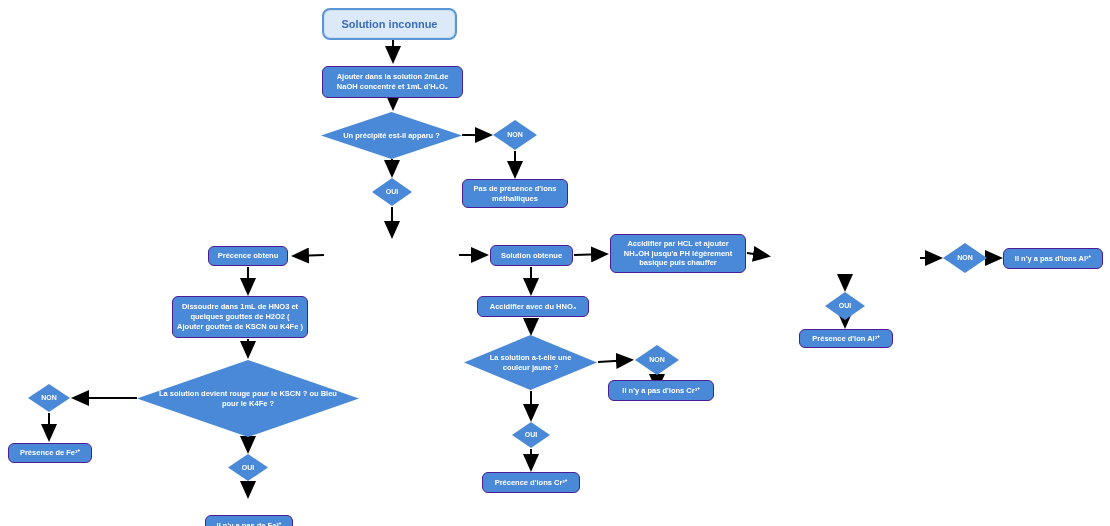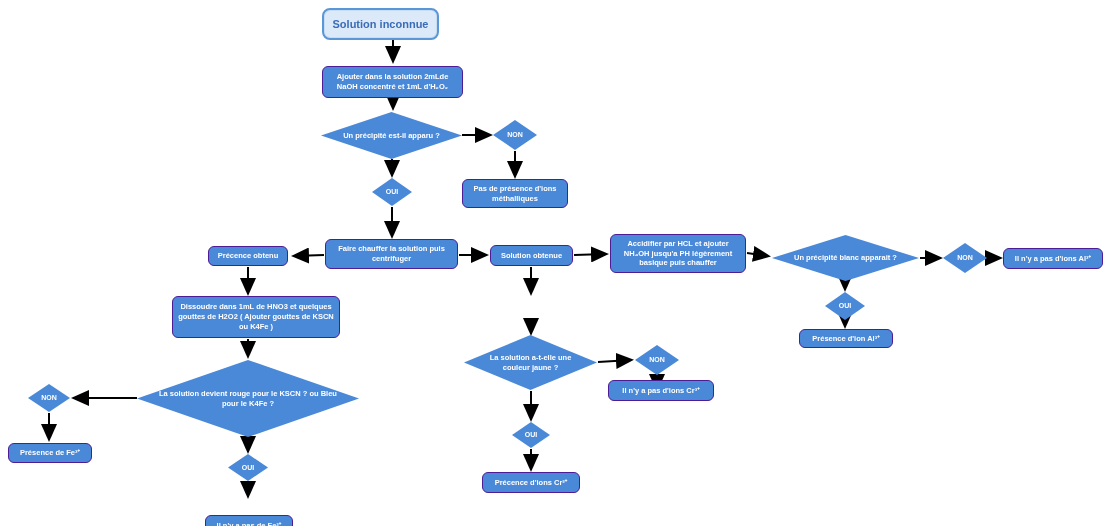--- a/index.html
+++ b/index.html
@@ -82,62 +82,61 @@
       <line x1="531" y1="449" x2="531" y2="469" marker-end="url(#ah)"></line>
       <line x1="248" y1="267" x2="248" y2="293" marker-end="url(#ah)"></line>
       <line x1="248" y1="339" x2="248" y2="356" marker-end="url(#ah)"></line>
       <line x1="137" y1="398" x2="74" y2="398" marker-end="url(#ah)"></line>
       <line x1="49" y1="413" x2="49" y2="439" marker-end="url(#ah)"></line>
       <line x1="248" y1="438" x2="248" y2="451" marker-end="url(#ah)"></line>
       <line x1="248" y1="482" x2="248" y2="496" marker-end="url(#ah)"></line>
     </g>
   </svg>
 
-  <div class="node start" style="left:322px;top:8px;width:117px;height:32px;">Solution inconnue</div>
+  <div class="node start" style="left:322px;top:8px;width:135px;height:32px;">Solution inconnue</div>
 
   <div class="node process" style="left:322px;top:66px;width:141px;height:32px;">Ajouter dans la solution 2mLde NaOH concentré et 1mL d'H₂O₂</div>
 
   <div class="node decision" style="left:321px;top:112px;width:141px;height:47px;">Un précipité est-il apparu ?</div>
 
   <div class="node tag" style="left:493px;top:120px;width:44px;height:30px;">NON</div>
 
   <div class="node process" style="left:462px;top:179px;width:106px;height:29px;text-align:center;">Pas de présence d'ions méthalliques</div>
 
   <div class="node tag" style="left:372px;top:178px;width:40px;height:28px;">OUI</div>
 
-  <div class="node process" style="left:325px;top:239px;width:133px;height:30px;">Faire chauffer la solution puis centrifuger</div>
 
   <div class="node process" style="left:208px;top:246px;width:80px;height:20px;">Précence obtenu</div>
 
   <div class="node process" style="left:490px;top:245px;width:83px;height:21px;">Solution obtenue</div>
 
   <div class="node process" style="left:610px;top:234px;width:136px;height:39px;">Accidifier par HCL et ajouter NH₄OH jusqu'a PH légèrement basique puis chauffer</div>
 
-  <div class="node decision" style="left:772px;top:235px;width:147px;height:46px;">Un précipité blanc apparait ?</div>
 
   <div class="node tag" style="left:943px;top:243px;width:44px;height:30px;">NON</div>
 
   <div class="node process" style="left:1003px;top:248px;width:100px;height:21px;">Il n'y a pas d'ions Al³⁺</div>
 
   <div class="node tag" style="left:825px;top:292px;width:40px;height:28px;">OUI</div>
 
   <div class="node process" style="left:799px;top:329px;width:94px;height:19px;">Présence d'ion Al³⁺</div>
 
-  <div class="node process" style="left:172px;top:296px;width:168px;height:42px;">Dissoudre dans 1mL de HNO3 et quelques gouttes de H2O2 ( Ajouter gouttes de KSCN ou K4Fe )</div>
+  <div class="node process" style="left:172px;top:296px;width:136px;height:42px;">Dissoudre dans 1mL de HNO3 et quelques gouttes de H2O2 ( Ajouter gouttes de KSCN ou K4Fe )</div>
 
   <div class="node decision" style="left:137px;top:360px;width:222px;height:77px;">La solution devient rouge pour le KSCN ? ou Bleu pour le K4Fe ?</div>
 
   <div class="node tag" style="left:28px;top:384px;width:42px;height:28px;">NON</div>
 
   <div class="node process" style="left:8px;top:443px;width:84px;height:20px;">Présence de Fe³⁺</div>
 
   <div class="node tag" style="left:228px;top:454px;width:40px;height:27px;">OUI</div>
 
   <div class="node process" style="left:205px;top:515px;width:88px;height:21px;">Il n'y a pas de Fe³⁺</div>
 
+  <div class="node process" style="left:477px;top:296px;width:112px;height:21px;">Accidifier avec du HNO₃</div>
 
   <div class="node decision" style="left:464px;top:335px;width:133px;height:55px;">La solution a-t-elle une couleur jaune ?</div>
 
   <div class="node tag" style="left:635px;top:345px;width:44px;height:30px;">NON</div>
 
   <div class="node process" style="left:608px;top:380px;width:106px;height:21px;">Il n'y a pas d'ions Cr³⁺</div>
 
   <div class="node tag" style="left:512px;top:422px;width:38px;height:26px;">OUI</div>
 
   <div class="node process" style="left:482px;top:472px;width:98px;height:21px;">Précence d'ions Cr³⁺</div>

